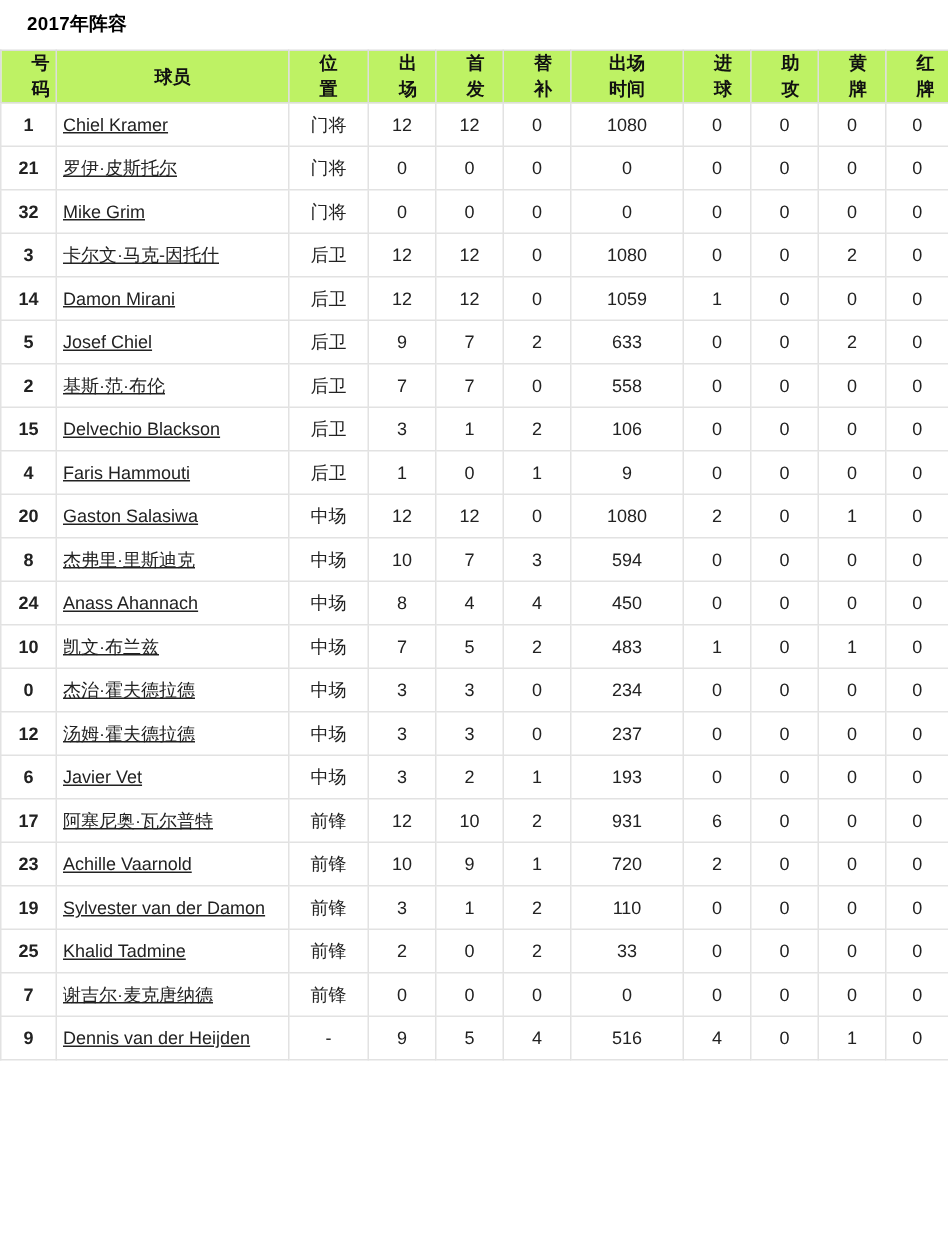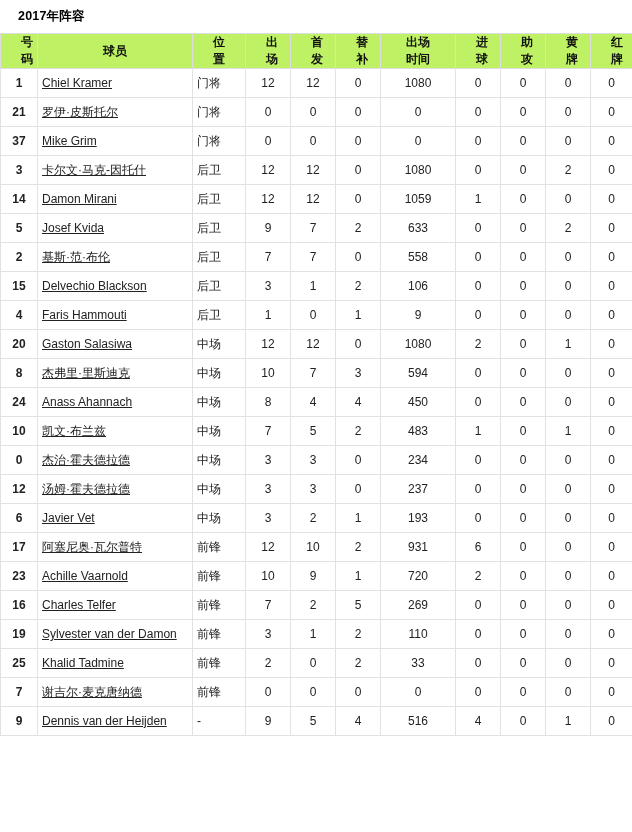--- a/index.html
+++ b/index.html
@@ -56,20 +56,21 @@
     font-weight: bold;
     width: 36px;
   }
   td.player {
     text-align: left;
     padding-left: 14px;
     width: 150px;
     text-decoration: underline;
   }
   td.pos {
+    text-align: center;
     width: 52px;
   }
   td.stat {
     text-align: center;
   }
   col.c-num { width: 37px; }
   col.c-player { width: 155px; }
   col.c-pos { width: 53px; }
   col.c-app { width: 45px; }
   col.c-start { width: 45px; }
@@ -135,21 +136,21 @@
           <td class="stat">0</td>
           <td class="stat">0</td>
           <td class="stat">0</td>
           <td class="stat">0</td>
           <td class="stat">0</td>
           <td class="stat">0</td>
           <td class="stat">0</td>
           <td class="stat">0</td>
         </tr>
         <tr>
-          <td class="num">37</td>
+          <td class="num">32</td>
           <td class="player">Mike Grim</td>
           <td class="pos">门将</td>
           <td class="stat">0</td>
           <td class="stat">0</td>
           <td class="stat">0</td>
           <td class="stat">0</td>
           <td class="stat">0</td>
           <td class="stat">0</td>
           <td class="stat">0</td>
           <td class="stat">0</td>
@@ -175,21 +176,21 @@
           <td class="stat">12</td>
           <td class="stat">0</td>
           <td class="stat">1059</td>
           <td class="stat">1</td>
           <td class="stat">0</td>
           <td class="stat">0</td>
           <td class="stat">0</td>
         </tr>
         <tr>
           <td class="num">5</td>
-          <td class="player">Josef Kvida</td>
+          <td class="player">Josef Chiel</td>
           <td class="pos">后卫</td>
           <td class="stat">9</td>
           <td class="stat">7</td>
           <td class="stat">2</td>
           <td class="stat">633</td>
           <td class="stat">0</td>
           <td class="stat">0</td>
           <td class="stat">2</td>
           <td class="stat">0</td>
         </tr>
@@ -338,33 +339,20 @@
         </tr>
         <tr>
           <td class="num">23</td>
           <td class="player">Achille Vaarnold</td>
           <td class="pos">前锋</td>
           <td class="stat">10</td>
           <td class="stat">9</td>
           <td class="stat">1</td>
           <td class="stat">720</td>
           <td class="stat">2</td>
-          <td class="stat">0</td>
-          <td class="stat">0</td>
-          <td class="stat">0</td>
-        </tr>
-        <tr>
-          <td class="num">16</td>
-          <td class="player">Charles Telfer</td>
-          <td class="pos">前锋</td>
-          <td class="stat">7</td>
-          <td class="stat">2</td>
-          <td class="stat">5</td>
-          <td class="stat">269</td>
-          <td class="stat">0</td>
           <td class="stat">0</td>
           <td class="stat">0</td>
           <td class="stat">0</td>
         </tr>
         <tr>
           <td class="num">19</td>
           <td class="player">Sylvester van der Damon</td>
           <td class="pos">前锋</td>
           <td class="stat">3</td>
           <td class="stat">1</td>

